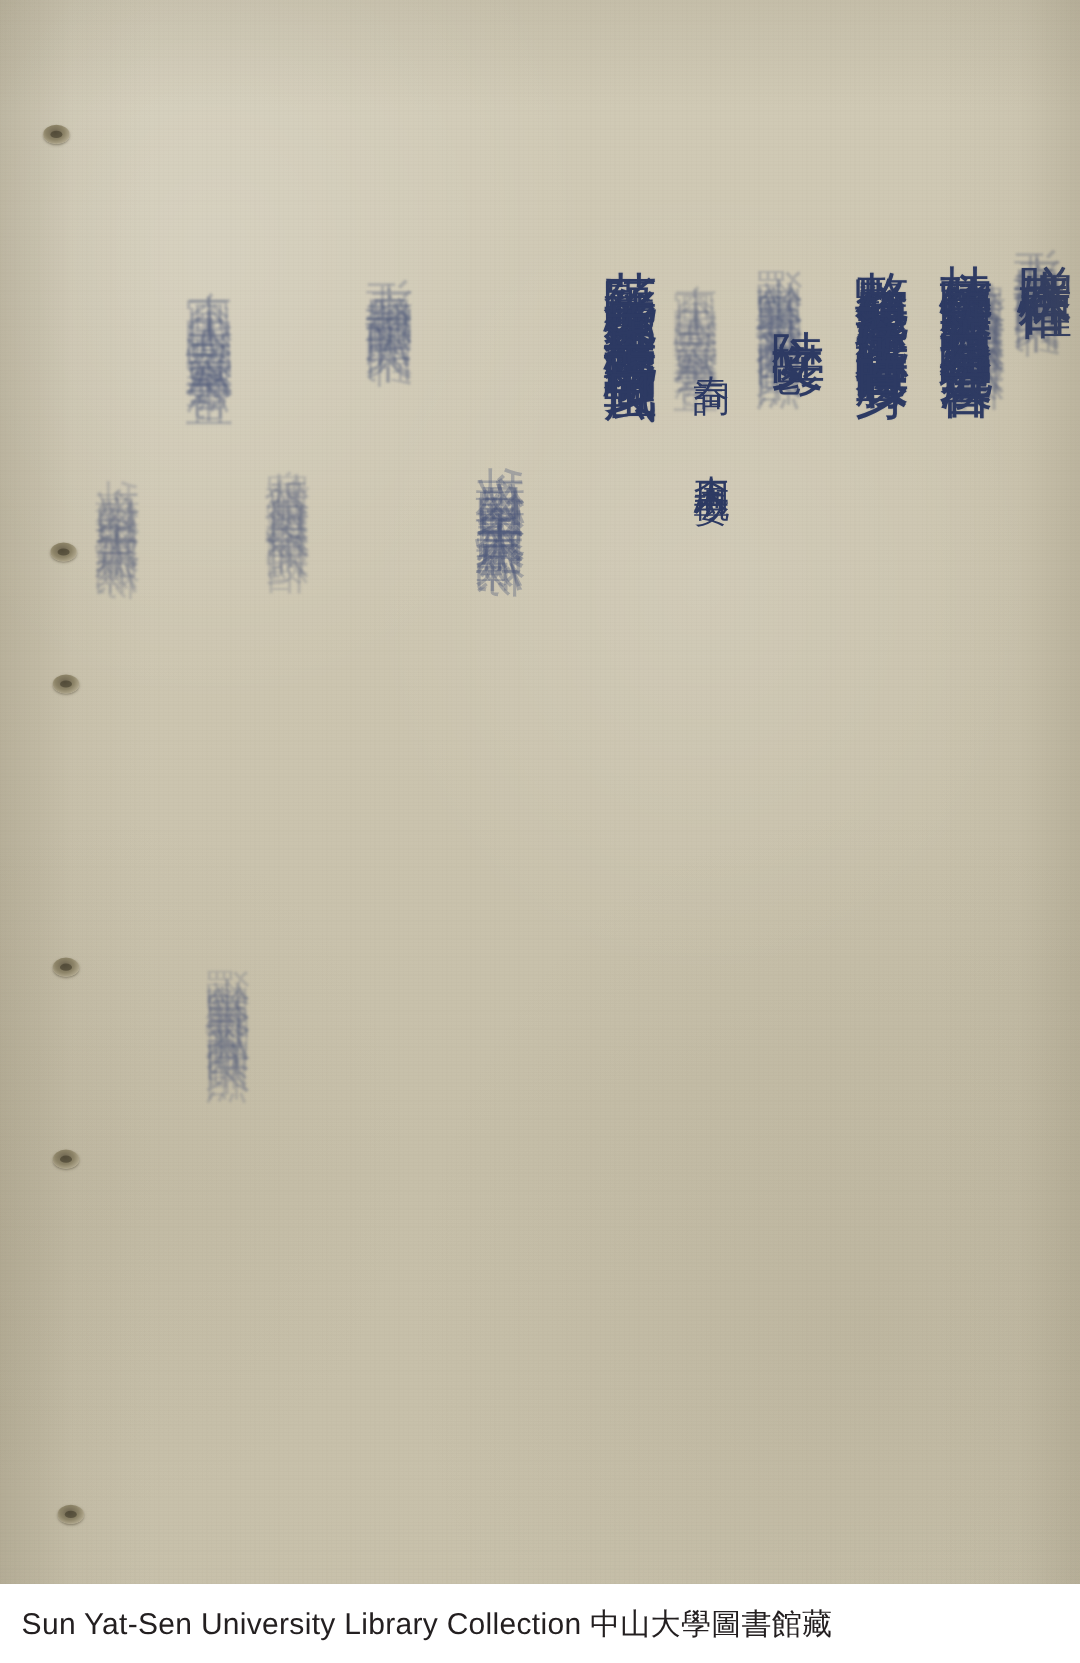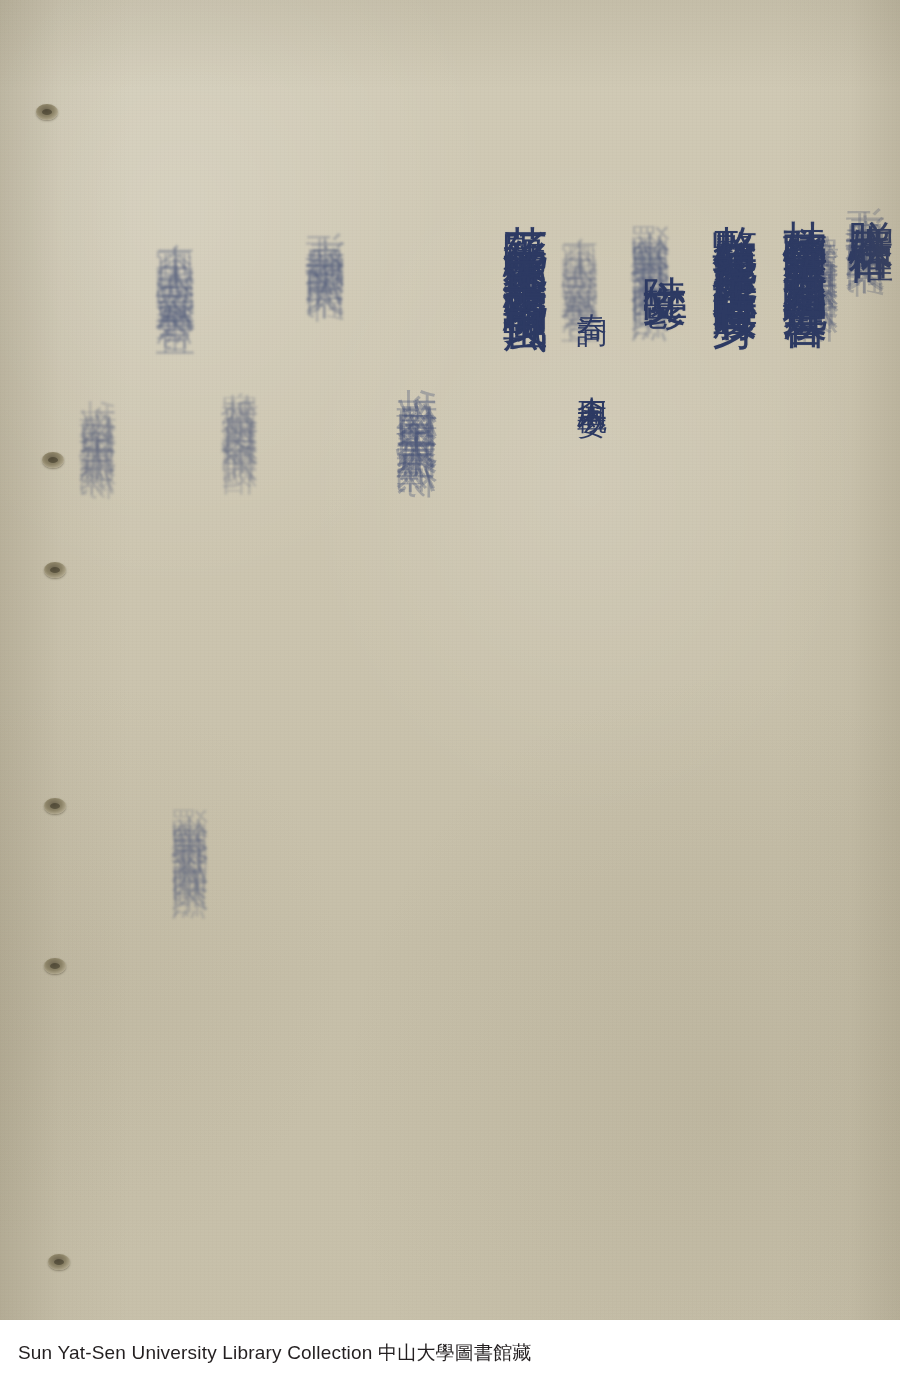--- a/index.html
+++ b/index.html
@@ -133,21 +133,21 @@
     left: 0;
     right: 0;
     bottom: 0;
     height: 66px;
     background: #ffffff;
     display: flex;
     align-items: center;
   }
   #footer-text {
     font-family: "Liberation Sans", sans-serif;
-    font-size: 19px;
+    font-size: 25px;
     color: #231f20;
     padding-left: 18px;
     letter-spacing: 0.01em;
     white-space: pre;
     text-align: right;
   }
 </style>
 </head>
 <body>
 

